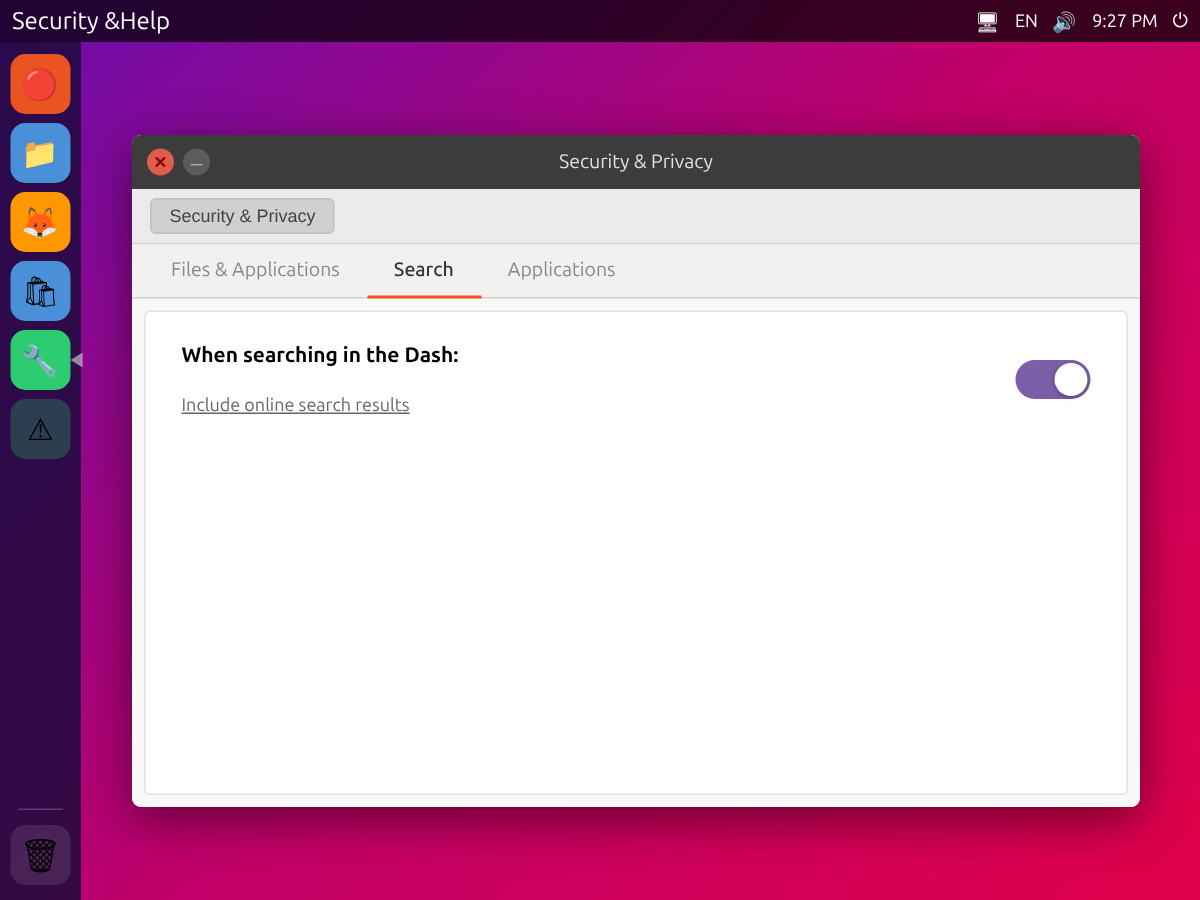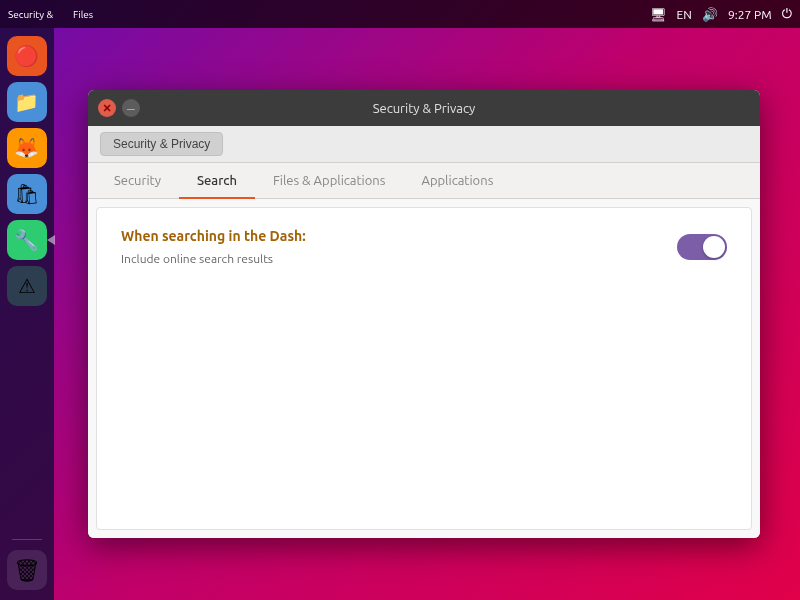--- a/index.html
+++ b/index.html
@@ -23,22 +23,22 @@
       justify-content: space-between;
       padding: 0 8px;
       position: absolute;
       top: 0;
       left: 0;
       z-index: 100;
     }
     .topbar-left {
       display: flex;
       align-items: center;
-      gap: 20px;
-      font-size: 10px;
+      gap: 0;
+      font-size: 16px;
       color: white;
     }
     .topbar-right {
       display: flex;
       align-items: center;
       gap: 10px;
       font-size: 12px;
       color: white;
     }
 
@@ -228,26 +228,27 @@
     }
 
     .setting-row {
       display: flex;
       align-items: center;
       justify-content: space-between;
     }
     .setting-text .label-title {
       font-size: 14px;
       font-weight: 600;
-      color: #a16207;
-      margin-bottom: 8px;
+      color: #000000;
+      margin-bottom: 20px;
     }
     .setting-text .label-desc {
       font-size: 12px;
       color: #666;
+      text-decoration: underline;
     }
 
     
     .toggle-container {
       width: 50px;
       height: 26px;
       position: relative;
     }
     .toggle-track {
       width: 50px;
@@ -267,21 +268,21 @@
       right: 2px;
       box-shadow: 0 1px 3px rgba(0,0,0,0.3);
     }
   </style>
 </head>
 <body>
 
 <div class="topbar">
   <div class="topbar-left">
     <span>Security &amp;</span>
-    <span>Files</span>
+    <span>Help</span>
   </div>
   <div class="topbar-right">
 
     <span style="font-size:13px;">🖥</span>
     <span>EN</span>
 
     <span style="font-size:13px;">🔊</span>
     <span>9:27 PM</span>
 
     <span style="font-size:13px;">⏻</span>
@@ -311,23 +312,22 @@
     <span class="window-title">Security &amp; Privacy</span>
   </div>
 
   <div class="breadcrumb-bar">
     <button class="breadcrumb-btn active">Security &amp; Privacy</button>
   </div>
 
   <div class="window-content">
 
     <div class="tab-bar">
-      <div class="tab">Security</div>
+      <div class="tab">Files &amp; Applications</div>
       <div class="tab active">Search</div>
-      <div class="tab">Files &amp; Applications</div>
       <div class="tab">Applications</div>
     </div>
 
     <div class="content-area">
       <div class="setting-row">
         <div class="setting-text">
           <div class="label-title">When searching in the Dash:</div>
           <div class="label-desc">Include online search results</div>
         </div>
         <div class="toggle-container">

